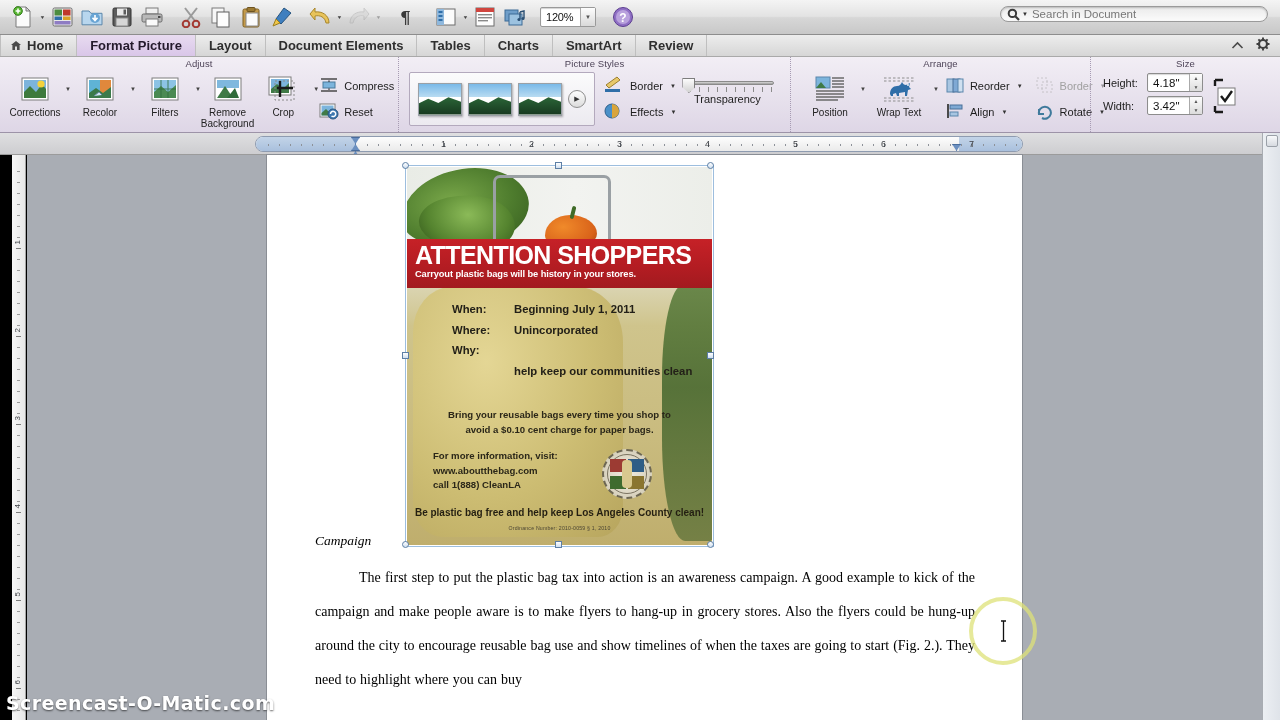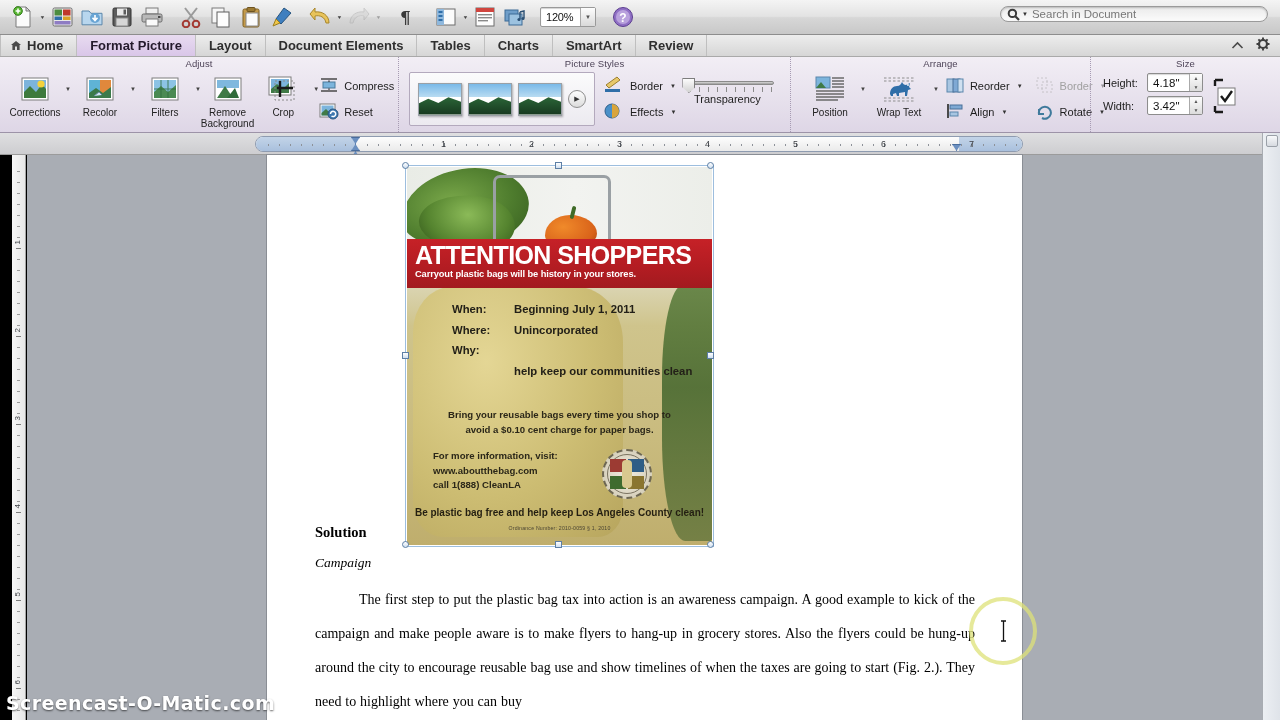--- a/index.html
+++ b/index.html
@@ -1104,21 +1104,20 @@
         <span class="hnd c" style="left:135px; top:7px;"></span>
         <span class="hnd" style="left:288px; top:7px;"></span>
         <span class="hnd c" style="left:440px; top:7px;"></span>
         <span class="hnd" style="left:135px; top:197px;"></span>
         <span class="hnd" style="left:440px; top:197px;"></span>
         <span class="hnd c" style="left:135px; top:386px;"></span>
         <span class="hnd" style="left:288px; top:386px;"></span>
         <span class="hnd c" style="left:440px; top:386px;"></span>
 
         <div class="doc-text">
-          <div class="h-solution">Solution</div>
           <div class="h-campaign">Campaign</div>
           <div class="para">The first step to put the plastic bag tax into action is an awareness campaign. A good example to kick of the campaign and make people aware is to make flyers to hang-up in grocery stores. Also the flyers could be hung-up around the city to encourage reusable bag use and show timelines of when the taxes are going to start (Fig. 2.). They need to highlight where you can buy</div>
         </div>
 
         <div class="cursor-ring"></div>
         <span class="ibeam">
           <svg width="7" height="22" viewBox="0 0 7 22">
             <path d="M1 1 h5 M3.5 1 v20 M1 21 h5" stroke="#111" stroke-width="1.3" fill="none"></path>
           </svg>
         </span>

